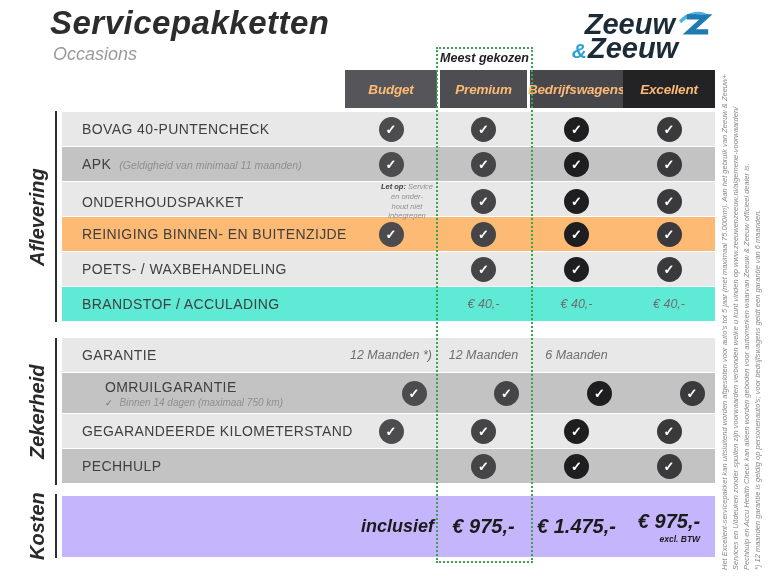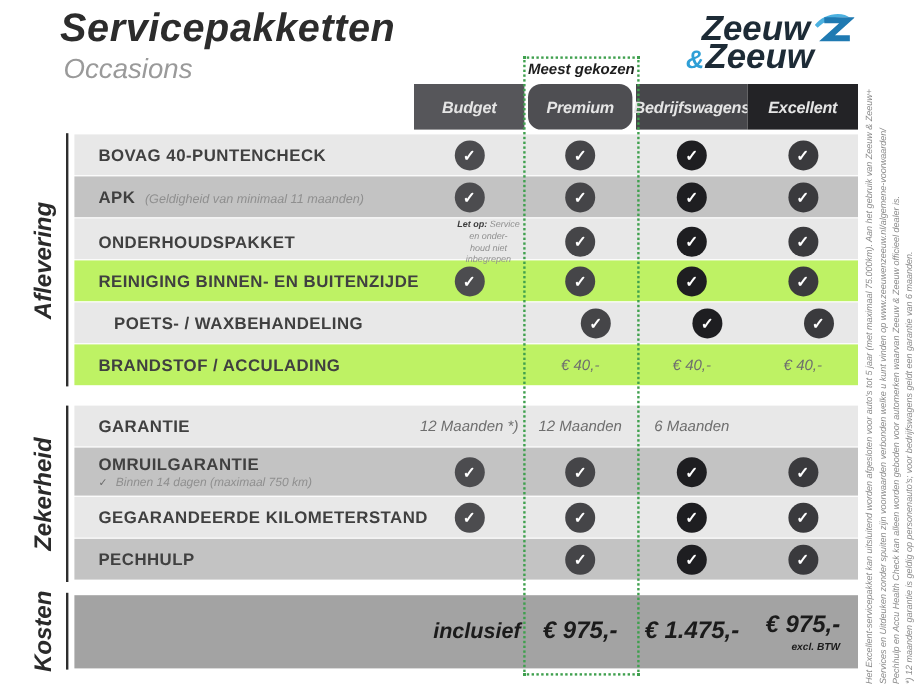--- a/index.html
+++ b/index.html
@@ -1,42 +1,42 @@
 <!DOCTYPE html>
 <html><head>
 <meta charset="utf-8">
 <style>
   * { margin:0; padding:0; box-sizing:border-box; }
   body { font-family:"Liberation Sans", sans-serif; background:#fff; }
   .page { position:relative; width:768px; height:576px; background:#fff; overflow:hidden; }
 
   .title { position:absolute; left:50px; top:4px; font-size:33px; font-weight:bold; font-style:italic; color:#2c2c2c; letter-spacing:.5px;text-align:center; }
-  .subtitle { position:absolute; left:53px; top:44px; font-size:23px; font-style:italic; color:#9a9a9a; }
+  .subtitle { position:absolute; left:53px; top:44px; font-size:18px; font-style:italic; color:#9a9a9a; }
 
   .logo { position:absolute; top:8px; right:56px; color:#1d2b36; }
   .logo-l1 { font-size:29px; font-weight:bold; font-style:italic; margin-left:13px; display:flex; align-items:flex-start; }
   .logo-z { width:36px; height:30px; margin-left:1px; margin-top:1px; }
   .logo-l2 { font-size:29px; font-weight:bold; font-style:italic; margin-top:-9px; }
   .logo-amp { color:#2f9fd6; font-size:21px; margin-right:1px; }
 
   .table { position:absolute; left:62px; top:70px; width:653px; }
   .grid-row { display:grid; grid-template-columns:283px 92px 93px 93px 92px; }
   .hrow { height:38px; margin-bottom:4px; }
-  .hcell { display:flex; align-items:center; justify-content:center; color:#e5e5e5; font-weight:bold; font-style:italic; font-size:13.5px; letter-spacing:-.2px; }
+  .hcell { display:flex; align-items:center; justify-content:center; color:#fdba74; font-weight:bold; font-style:italic; font-size:13.5px; letter-spacing:-.2px; }
   .hcell-premium { margin:0 3px; }
 
   .row { height:34px; margin-bottom:1px; }
-  .row-tall { height:40px; }
+  .row-tall { height:40px;padding-left:23px; }
   .row-kosten { height:61px; }
   .section-gap { height:16px; }
   .gap-kosten { height:12px; }
 
   .label-cell { display:flex; flex-direction:column; justify-content:center; padding-left:20px; }
   .label-line { display:flex; align-items:baseline; }
-  .label-main { font-size:14px; color:#404040; letter-spacing:.4px; white-space:nowrap;font-weight:bold; }
+  .label-main { font-size:14px; color:#404040; letter-spacing:.4px; white-space:nowrap; }
   .inline-note { font-size:10.5px; font-style:italic; color:#8f8f8f; margin-left:8px; white-space:nowrap; }
   .subnote { font-size:10px; font-style:italic; color:#8f8f8f; margin-top:2px; display:flex; align-items:baseline; }
   .subnote-check { font-style:normal; color:#6a6a6a; font-size:9px; margin-right:7px; }
 
   .val-cell { display:flex; align-items:center; justify-content:center; }
   .check { width:25px; height:25px; border-radius:50%; color:#fff; display:flex; align-items:center; justify-content:center; font-size:13px; font-weight:bold; }
   .cell-text { font-style:italic; font-size:12.5px; color:#6e6e6e; white-space:nowrap; }
   .cell-note { font-size:7.5px; font-style:italic; color:#8f8f8f; text-align:center; line-height:1.3;margin-left:32px; }
   .cell-note b { color:#3c3c3c; }
 
@@ -82,21 +82,21 @@
     </div>
     <div class="logo-l2">
       <span class="logo-amp">&amp;</span><span>Zeeuw</span>
     </div>
   </div>
 
   <div class="table">
     <div class="grid-row hrow">
       <div class="hspacer"></div>
     <div class="hcell" style="background: rgb(86, 86, 90);">Budget</div>
-        <div class="hcell hcell-premium" style="background: rgb(78, 78, 82); border-radius: 11px;">Premium</div>
+        <div class="hcell hcell-premium" style="background: rgb(78, 78, 82);">Premium</div>
         <div class="hcell" style="background: rgb(71, 71, 75);">Bedrijfswagens</div>
         <div class="hcell" style="background: rgb(35, 35, 38);">Excellent</div>
       </div>
     <div id="table-body">
         <div class="grid-row row" style="background: rgb(232, 232, 232);">
           <div class="label-cell">
             <div class="label-line">
               <span class="label-main">BOVAG 40-PUNTENCHECK</span>
             </div>
           </div>
@@ -145,57 +145,57 @@
           <div class="val-cell">
             <div class="check" style="background: rgb(69, 69, 72);">✓</div>
           </div>
           <div class="val-cell">
             <div class="check" style="background: rgb(30, 30, 33);">✓</div>
           </div>
           <div class="val-cell">
             <div class="check" style="background: rgb(58, 58, 61);">✓</div>
           </div>
         </div>
-        <div class="grid-row row" style="background: #bef264;">
+        <div class="grid-row row" style="background: #fdba74;">
           <div class="label-cell">
             <div class="label-line">
               <span class="label-main">REINIGING BINNEN- EN BUITENZIJDE</span>
             </div>
           </div>
           <div class="val-cell">
             <div class="check" style="background: rgb(76, 76, 79);">✓</div>
           </div>
           <div class="val-cell">
             <div class="check" style="background: rgb(69, 69, 72);">✓</div>
           </div>
           <div class="val-cell">
             <div class="check" style="background: rgb(30, 30, 33);">✓</div>
           </div>
           <div class="val-cell">
             <div class="check" style="background: rgb(58, 58, 61);">✓</div>
           </div>
         </div>
-        <div class="grid-row row" style="background: rgb(232, 232, 232); padding-left: 13px;">
+        <div class="grid-row row" style="background: rgb(232, 232, 232);">
           <div class="label-cell">
             <div class="label-line">
               <span class="label-main">POETS- / WAXBEHANDELING</span>
             </div>
           </div>
           <div class="val-cell"></div>
           <div class="val-cell">
             <div class="check" style="background: rgb(69, 69, 72);">✓</div>
           </div>
           <div class="val-cell">
             <div class="check" style="background: rgb(30, 30, 33);">✓</div>
           </div>
           <div class="val-cell">
             <div class="check" style="background: rgb(58, 58, 61);">✓</div>
           </div>
         </div>
-        <div class="grid-row row" style="background: #bef264;">
+        <div class="grid-row row" style="background: #5eead4;">
           <div class="label-cell">
             <div class="label-line">
               <span class="label-main">BRANDSTOF / ACCULADING</span>
             </div>
           </div>
           <div class="val-cell"></div>
           <div class="val-cell">
             <span class="cell-text">€ 40,-</span>
           </div>
           <div class="val-cell">
@@ -272,21 +272,21 @@
             <div class="check" style="background: rgb(69, 69, 72);">✓</div>
           </div>
           <div class="val-cell">
             <div class="check" style="background: rgb(30, 30, 33);">✓</div>
           </div>
           <div class="val-cell">
             <div class="check" style="background: rgb(58, 58, 61);">✓</div>
           </div>
         </div>
         <div class="section-gap gap-kosten"></div>
-        <div class="grid-row row row-kosten" style="background: #a3a3a3;">
+        <div class="grid-row row row-kosten" style="background: #c4b5fd;">
           <div class="label-cell"></div>
           <div class="val-cell val-incl">
             <div class="price-wrap">
               <div class="price price-small">inclusief</div>
             </div>
           </div>
           <div class="val-cell">
             <div class="price-wrap">
               <div class="price">€ 975,-</div>
             </div>

